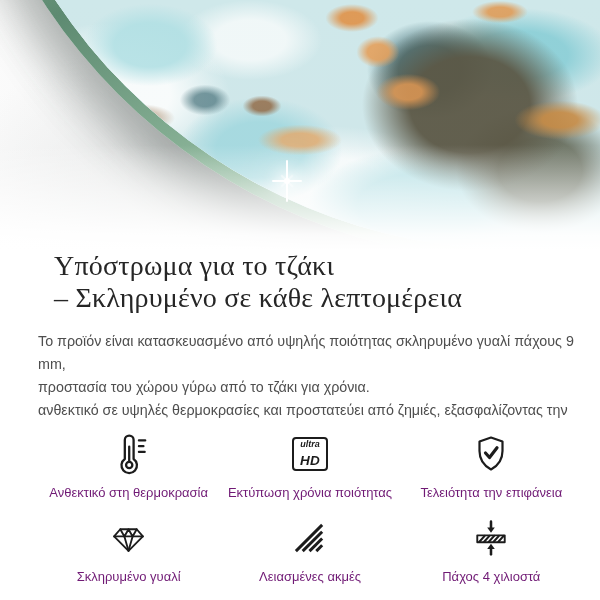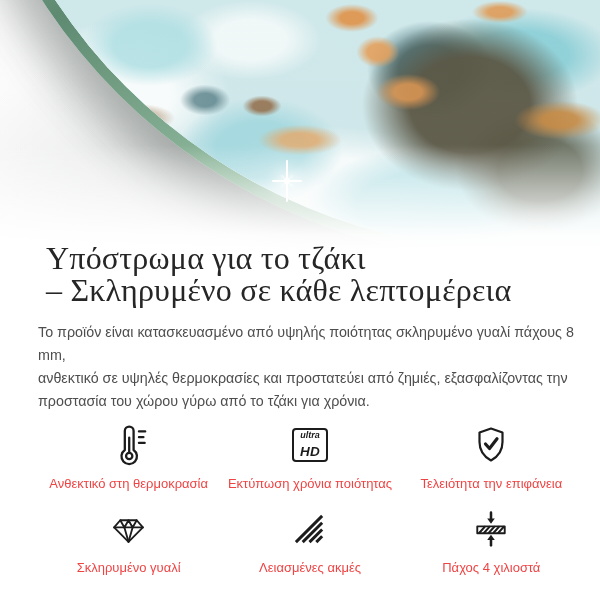--- a/index.html
+++ b/index.html
@@ -68,32 +68,32 @@
   }
   .sparkle .diag::before{width:2.4px;height:40px;left:-1.2px;top:-20px;}
   .sparkle .diag::after{width:40px;height:2.4px;left:-20px;top:-1.2px;}
   .photo-fade{
     position:absolute;inset:0;
     background:linear-gradient(to bottom, rgba(255,255,255,0) 58%, rgba(255,255,255,.55) 78%, rgba(255,255,255,.95) 94%, #ffffff 100%);
   }
   
   .content{position:relative;margin-top:-16px;padding:0 18px 0 38px;}
   h1{
-    margin:8px;font-family:"Liberation Serif", serif;font-weight:400;
-    font-size:32px;line-height:32px;color:#262626;letter-spacing:.2px;
+    margin:16px;font-family:"Liberation Serif", serif;font-weight:400;
+    font-size:28px;line-height:32px;color:#262626;letter-spacing:.2px;
   }
   .desc{margin-top:15px;font-size:14.3px;line-height:23px;color:#4e4e4e;}
   
   .features{
     display:grid;grid-template-columns:1fr 1fr 1fr;
     row-gap:16px;margin-top:10px;
   }
   .feature{display:flex;flex-direction:column;align-items:center;text-align:center;}
   .icon-box{height:44px;display:flex;align-items:center;justify-content:center;}
-  .feature-label{margin-top:9px;font-size:13px;line-height:15px;color:#ef4444;}
+  .feature-label{margin-top:9px;font-size:13px;line-height:15px;color:#701a75;}
   svg.icon{stroke:#1c1c1c;fill:none;stroke-width:2.2;stroke-linecap:round;stroke-linejoin:round;}
   svg.icon.thin{stroke-width:1.8;}
   .uhd-box{
     width:32px;height:30px;border:2.4px solid #1c1c1c;border-radius:4px;
     display:flex;flex-direction:column;align-items:center;justify-content:center;
     color:#1c1c1c;line-height:1;font-style:italic;
   }
   .uhd-top{font-size:9px;font-weight:700;letter-spacing:0;}
   .uhd-bottom{font-size:13.5px;font-weight:800;margin-top:5px;letter-spacing:.2px;}
 </style>
@@ -113,23 +113,23 @@
   <div class="photo-fade"></div>
 </div>
 
 <div class="content">
   <h1>
     <div>Υπόστρωμα για το τζάκι</div>
     <div>– Σκληρυμένο σε κάθε λεπτομέρεια</div>
   </h1>
 
   <div class="desc">
-    <div>Το προϊόν είναι κατασκευασμένο από υψηλής ποιότητας σκληρυμένο γυαλί πάχους 8 mm,</div>
+    <div>Το προϊόν είναι κατασκευασμένο από υψηλής ποιότητας σκληρυμένο γυαλί πάχους 9 mm,</div>
+    <div>προστασία του χώρου γύρω από το τζάκι για χρόνια.</div>
     <div>ανθεκτικό σε υψηλές θερμοκρασίες και προστατεύει από ζημιές, εξασφαλίζοντας την</div>
-    <div>προστασία του χώρου γύρω από το τζάκι για χρόνια.</div>
   </div>
 
   <div class="features">
 
     <div class="feature">
       <div class="icon-box">
         <svg class="icon" width="46" height="46" viewBox="0 0 44 44">
           <path d="M18,26.8 V8.6 a4.2,4.2 0 0 1 8.4,0 V26.8 a7.4,7.4 0 1 1 -8.4,0 Z"></path>
           <circle cx="22.2" cy="32.6" r="3"></circle>
           <line x1="22.2" y1="29.4" x2="22.2" y2="15"></line>

